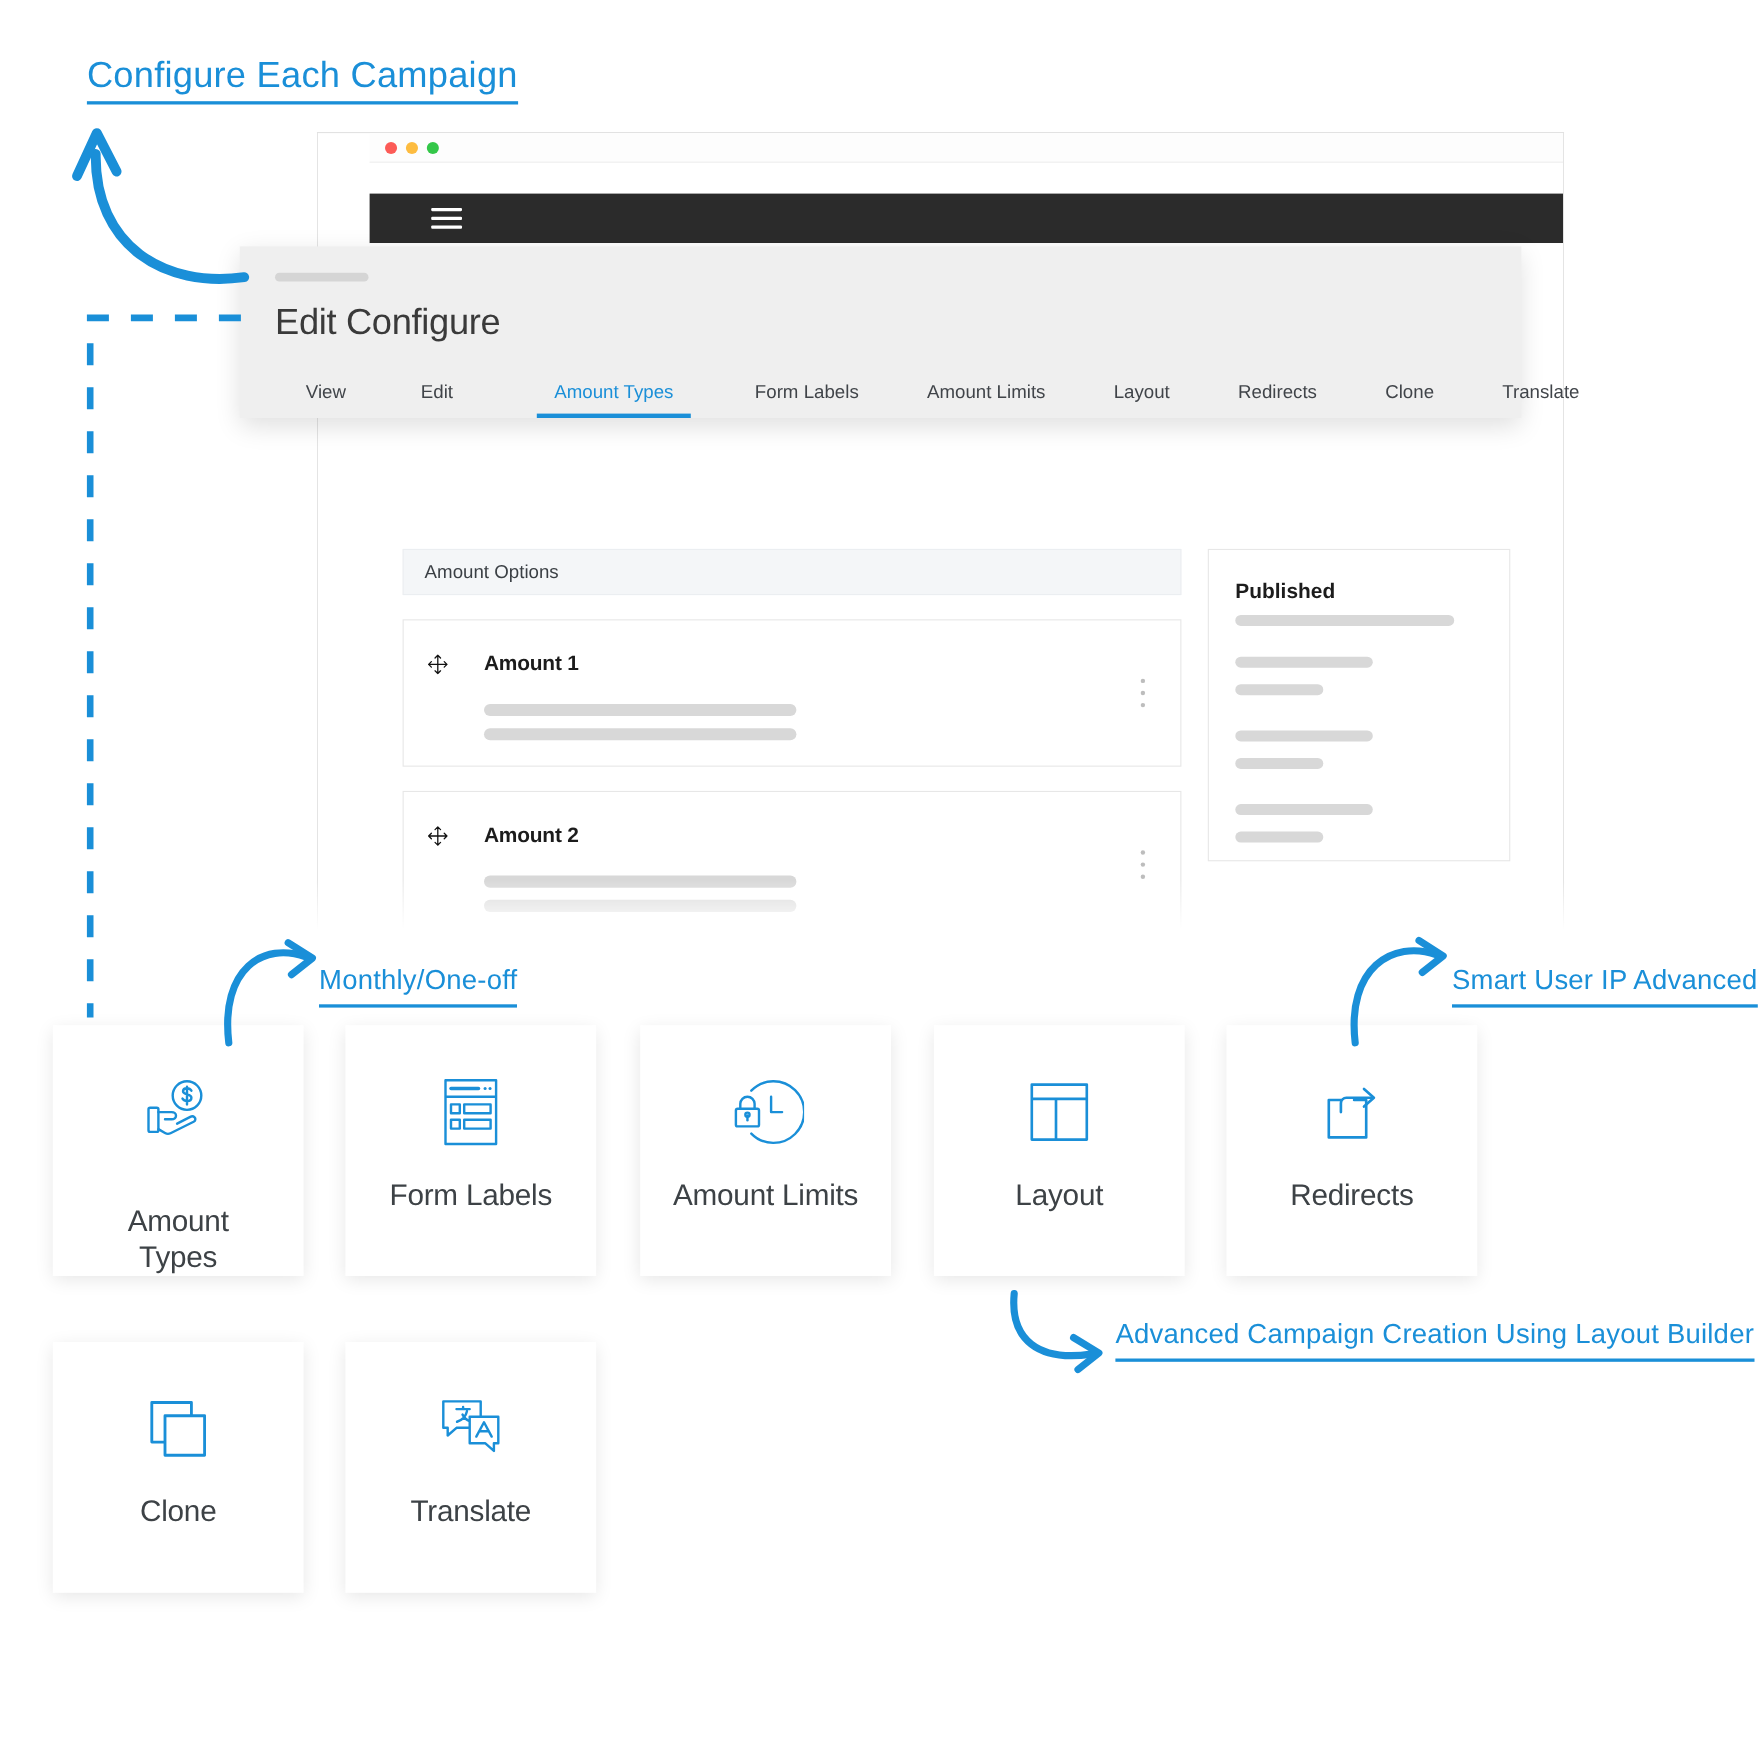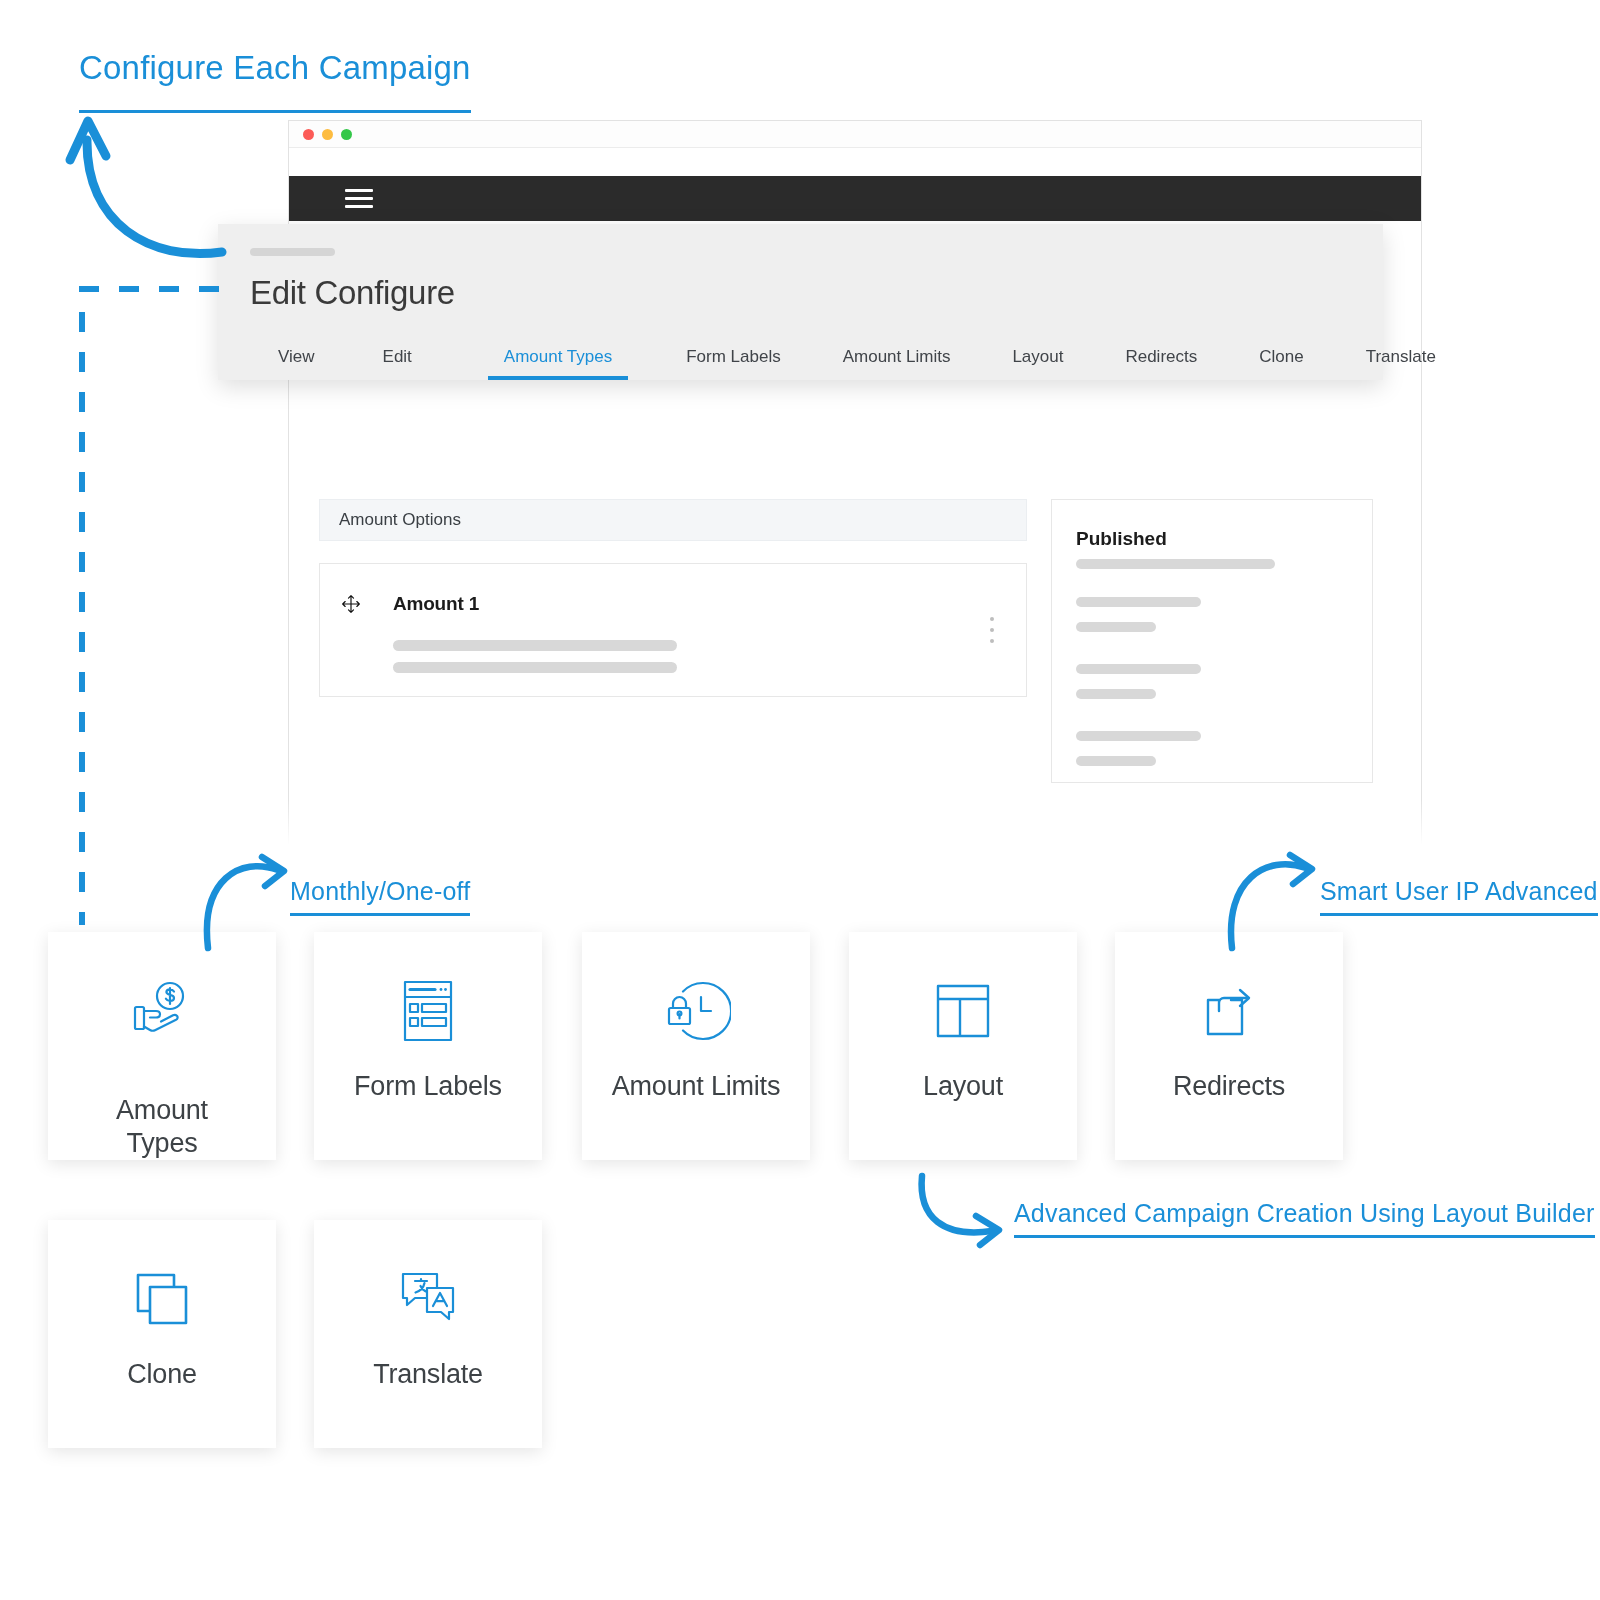--- a/index.html
+++ b/index.html
@@ -16,21 +16,21 @@
   .stage { position: absolute; inset: 0; }
 
   
   .callout {
     position: absolute;
     color: #1a8fd8;
     font-size: 30px;
     font-weight: 400;
     letter-spacing: 0.2px;
     white-space: nowrap;
-    padding-bottom: 24px;
+    padding-bottom: 6px;
     border-bottom: 3px solid #1a8fd8;
     line-height: 1.1;
   }
   #callout-main   { left: 79px;   top: 50px;  font-size: 33px; }
   #callout-monthly{ left: 290px;  top: 878px; font-size: 25px; padding-bottom: 7px; border-bottom-width: 3px; }
   #callout-smart  { left: 1320px; top: 878px; font-size: 25px; padding-bottom: 7px; border-bottom-width: 3px; }
   #callout-layout { left: 1014px; top: 1200px; font-size: 25px; padding-bottom: 7px; border-bottom-width: 3px; }
 
   
   .arrows { position: absolute; inset: 0; pointer-events: none; }
@@ -41,20 +41,21 @@
     left: 288px;
     top: 120px;
     width: 1134px;
     height: 725px;
     background: #ffffff;
     border: 1px solid #e2e2e2;
     border-bottom: none;
     overflow: hidden;
     -webkit-mask-image: linear-gradient(to bottom, #000 0, #000 680px, rgba(0,0,0,0) 725px);
             mask-image: linear-gradient(to bottom, #000 0, #000 680px, rgba(0,0,0,0) 725px);
+            padding-left: 47px;
   }
   .browser-titlebar {
     height: 27px;
     background: #fdfdfd;
     border-bottom: 1px solid #ececec;
     display: flex;
     align-items: center;
     padding-left: 14px;
     gap: 8px;
   }
@@ -241,20 +242,37 @@
             </div>
             <div class="skel skel-a"></div>
             <div class="skel skel-b"></div>
             <div class="kebab">
                 <i></i>
                 <i></i>
                 <i></i>
               </div>
           </div>
 
+          <div class="amount-card">
+            <div class="amount-row">
+              <span class="drag-icon">
+                <svg viewBox="0 0 24 24" width="20" height="20" fill="none" stroke="#111" stroke-width="1.4" stroke-linecap="round" stroke-linejoin="round">
+                  <path d="M12 2v20M2 12h20M12 2l-3 3M12 2l3 3M12 22l-3-3M12 22l3-3M2 12l3-3M2 12l3 3M22 12l-3-3M22 12l-3 3"></path>
+                </svg>
+              </span>
+              <span class="amount-title">Amount 2</span>
+            </div>
+            <div class="skel skel-a"></div>
+            <div class="skel skel-b"></div>
+            <div class="kebab">
+                <i></i>
+                <i></i>
+                <i></i>
+              </div>
+          </div>
 
         </div>
 
         <div class="col-right">
           <div class="published-panel">
             <div class="published-title">Published</div>
             <div class="pub-skel" style="width:199px;margin-top:9px;"></div>
             <div class="pub-skel" style="width:125px;margin-top:28px;"></div>
             <div class="pub-skel" style="width:80px;margin-top:15px;"></div>
             <div class="pub-skel" style="width:125px;margin-top:32px;"></div>

